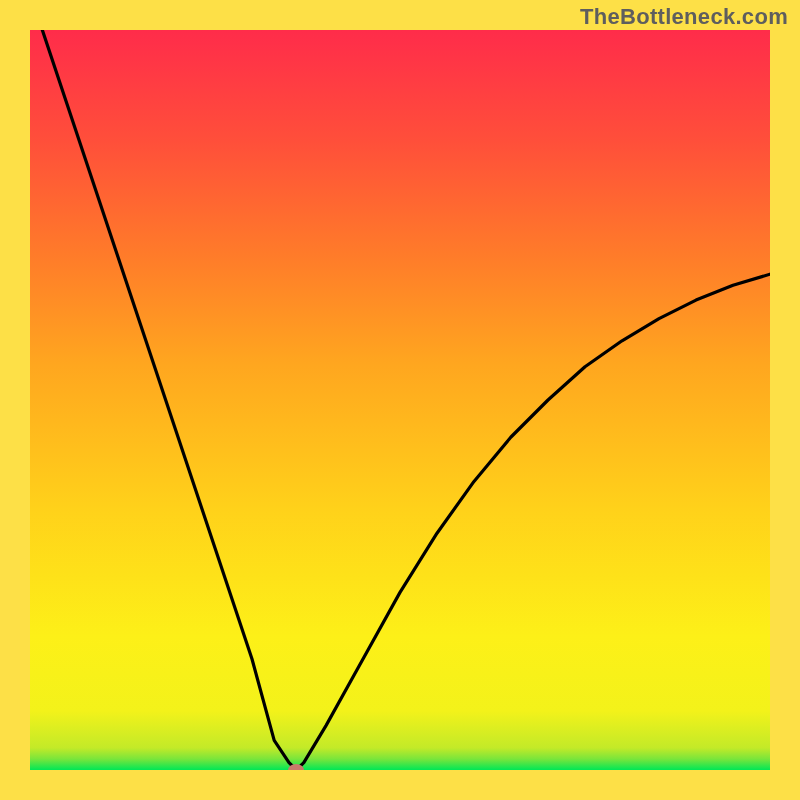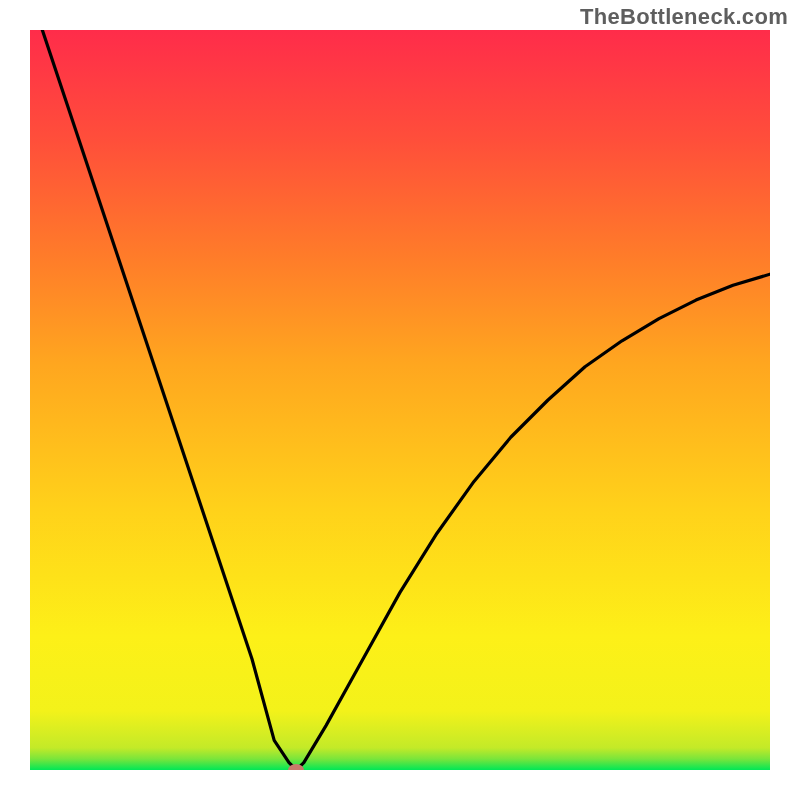--- a/index.html
+++ b/index.html
@@ -8,21 +8,21 @@
     width: 800px;
     height: 800px;
     background: #000;
     font-family: Arial, Helvetica, sans-serif;
     overflow: hidden;
   }
   .frame {
     position: relative;
     width: 800px;
     height: 800px;
-    background: #ffffff;
+    background: #fde047;
   }
   .watermark {
     position: absolute;
     top: 4px;
     right: 12px;
     color: #5e5e5e;
     font-size: 22px;
     font-weight: 600;
     letter-spacing: 0.3px;
     z-index: 50;

